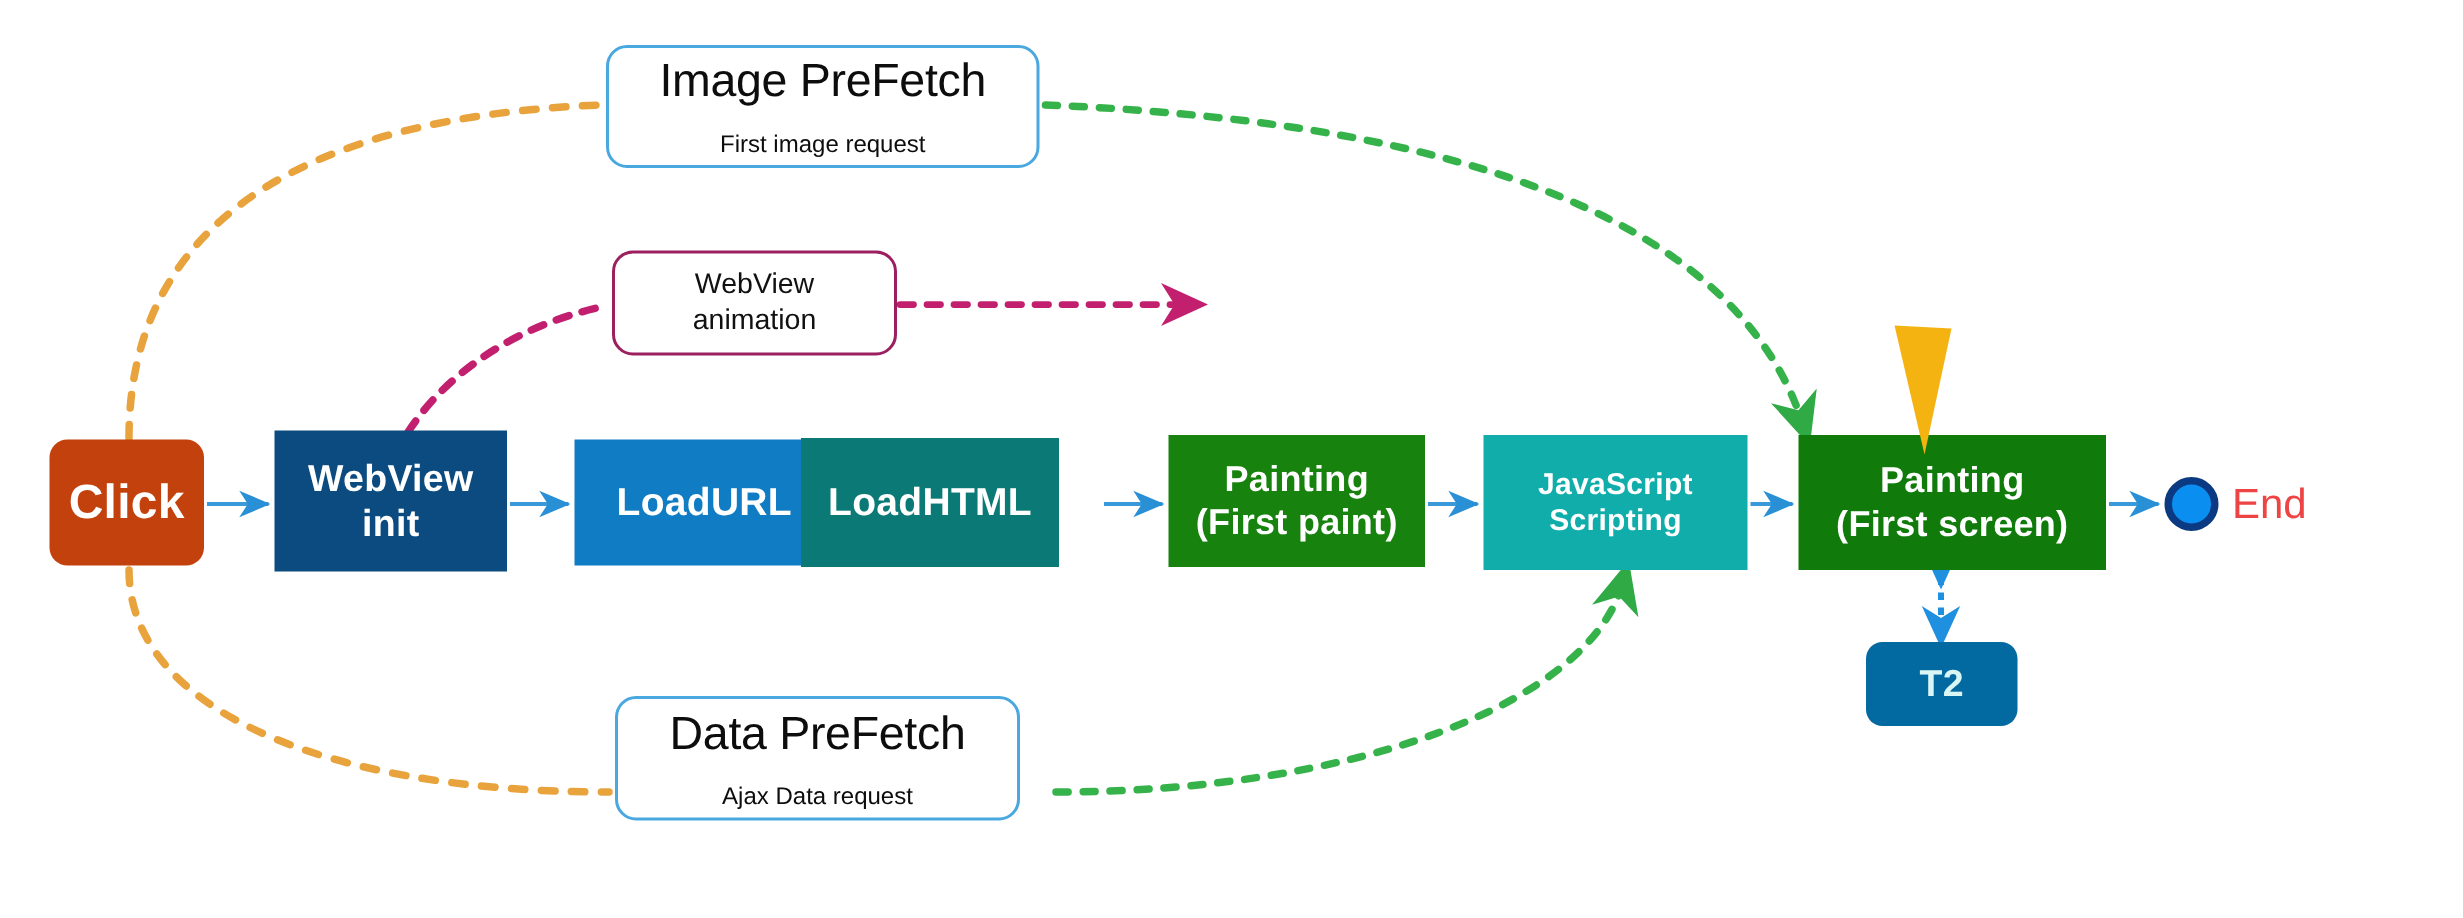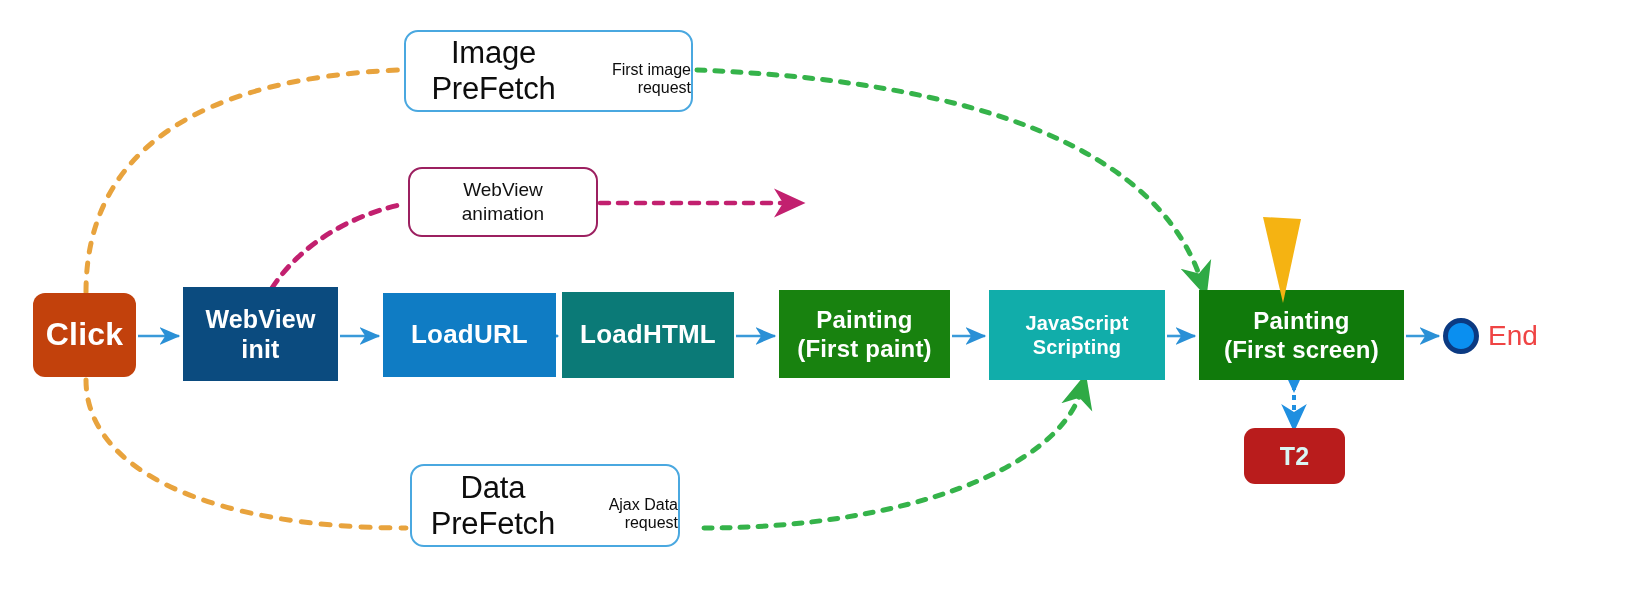--- a/index.html
+++ b/index.html
@@ -51,42 +51,42 @@
     left: 183px; top: 287px; width: 155px; height: 94px;
     background: #0b4b7f;
     font-size: 25px;
   }
   .n-loadurl {
     left: 383px; top: 293px; width: 173px; height: 84px;
     background: #0f7cc4;
     font-size: 26px;
   }
   .n-loadhtml {
-    left: 562px; top: 292px; width: 172px; height: 86px;
+    left: 534px; top: 292px; width: 172px; height: 86px;
     background: #0b7a77;
     font-size: 26px;
   }
   .n-firstpaint {
     left: 779px; top: 290px; width: 171px; height: 88px;
     background: #18820f;
     font-size: 24px;
   }
   .n-jsscripting {
     left: 989px; top: 290px; width: 176px; height: 90px;
     background: #11adaa;
     font-size: 20px;
   }
   .n-firstscreen {
     left: 1199px; top: 290px; width: 205px; height: 90px;
     background: #107a0b;
     font-size: 24px;
   }
   .n-t2 {
     left: 1244px; top: 428px; width: 101px; height: 56px;
-    background: #b91c1c;
+    background: #0369a1;
     border-radius: 11px;
     font-size: 25px;
     color: #d9f6f4;
   }
 
   
   .end-dot {
     position: absolute;
     left: 1443px; top: 318px;
     width: 36px; height: 36px;
@@ -104,20 +104,21 @@
   }
 
   
   .callout {
     position: absolute;
     box-sizing: border-box;
     background: #ffffff;
     border: 2px solid #4aa8e0;
     border-radius: 14px;
     display: flex;
+    flex-direction: column;
     align-items: center;
     justify-content: center;
     text-align: center;
     color: #0d0d0d;
   }
   .callout .title {
     font-size: 31px;
     font-weight: normal;
     letter-spacing: -.2px;
   }

